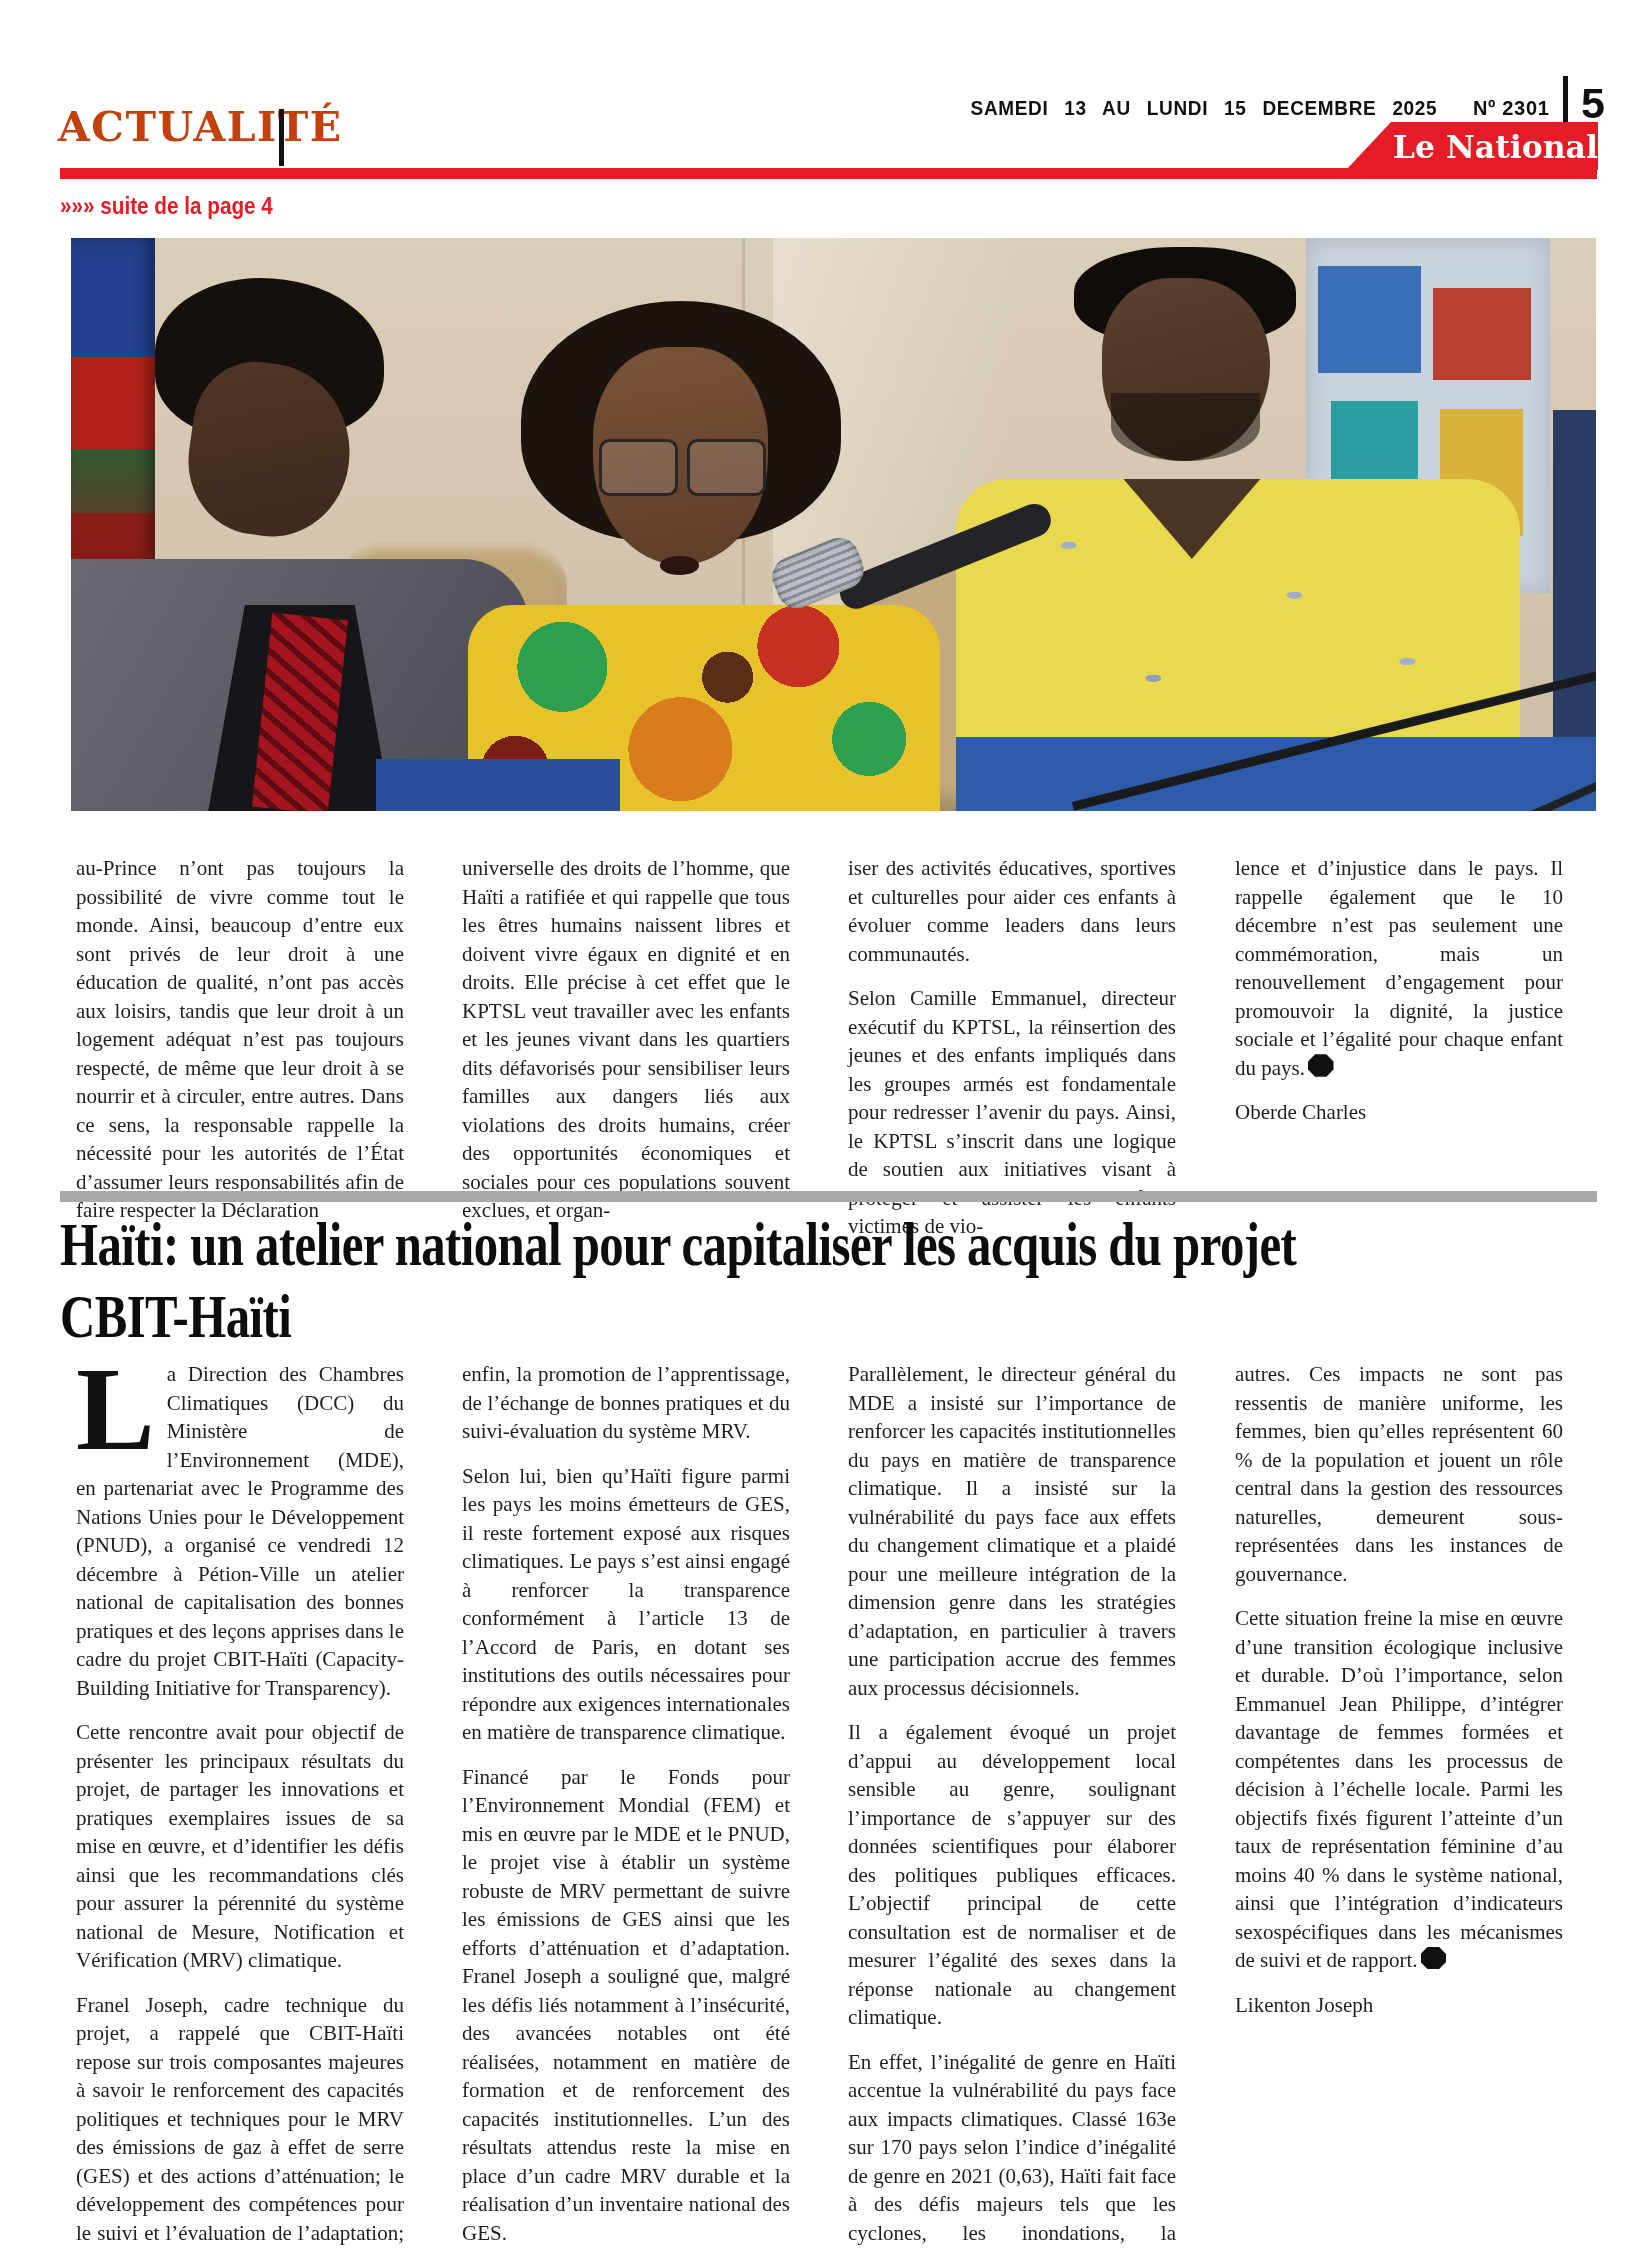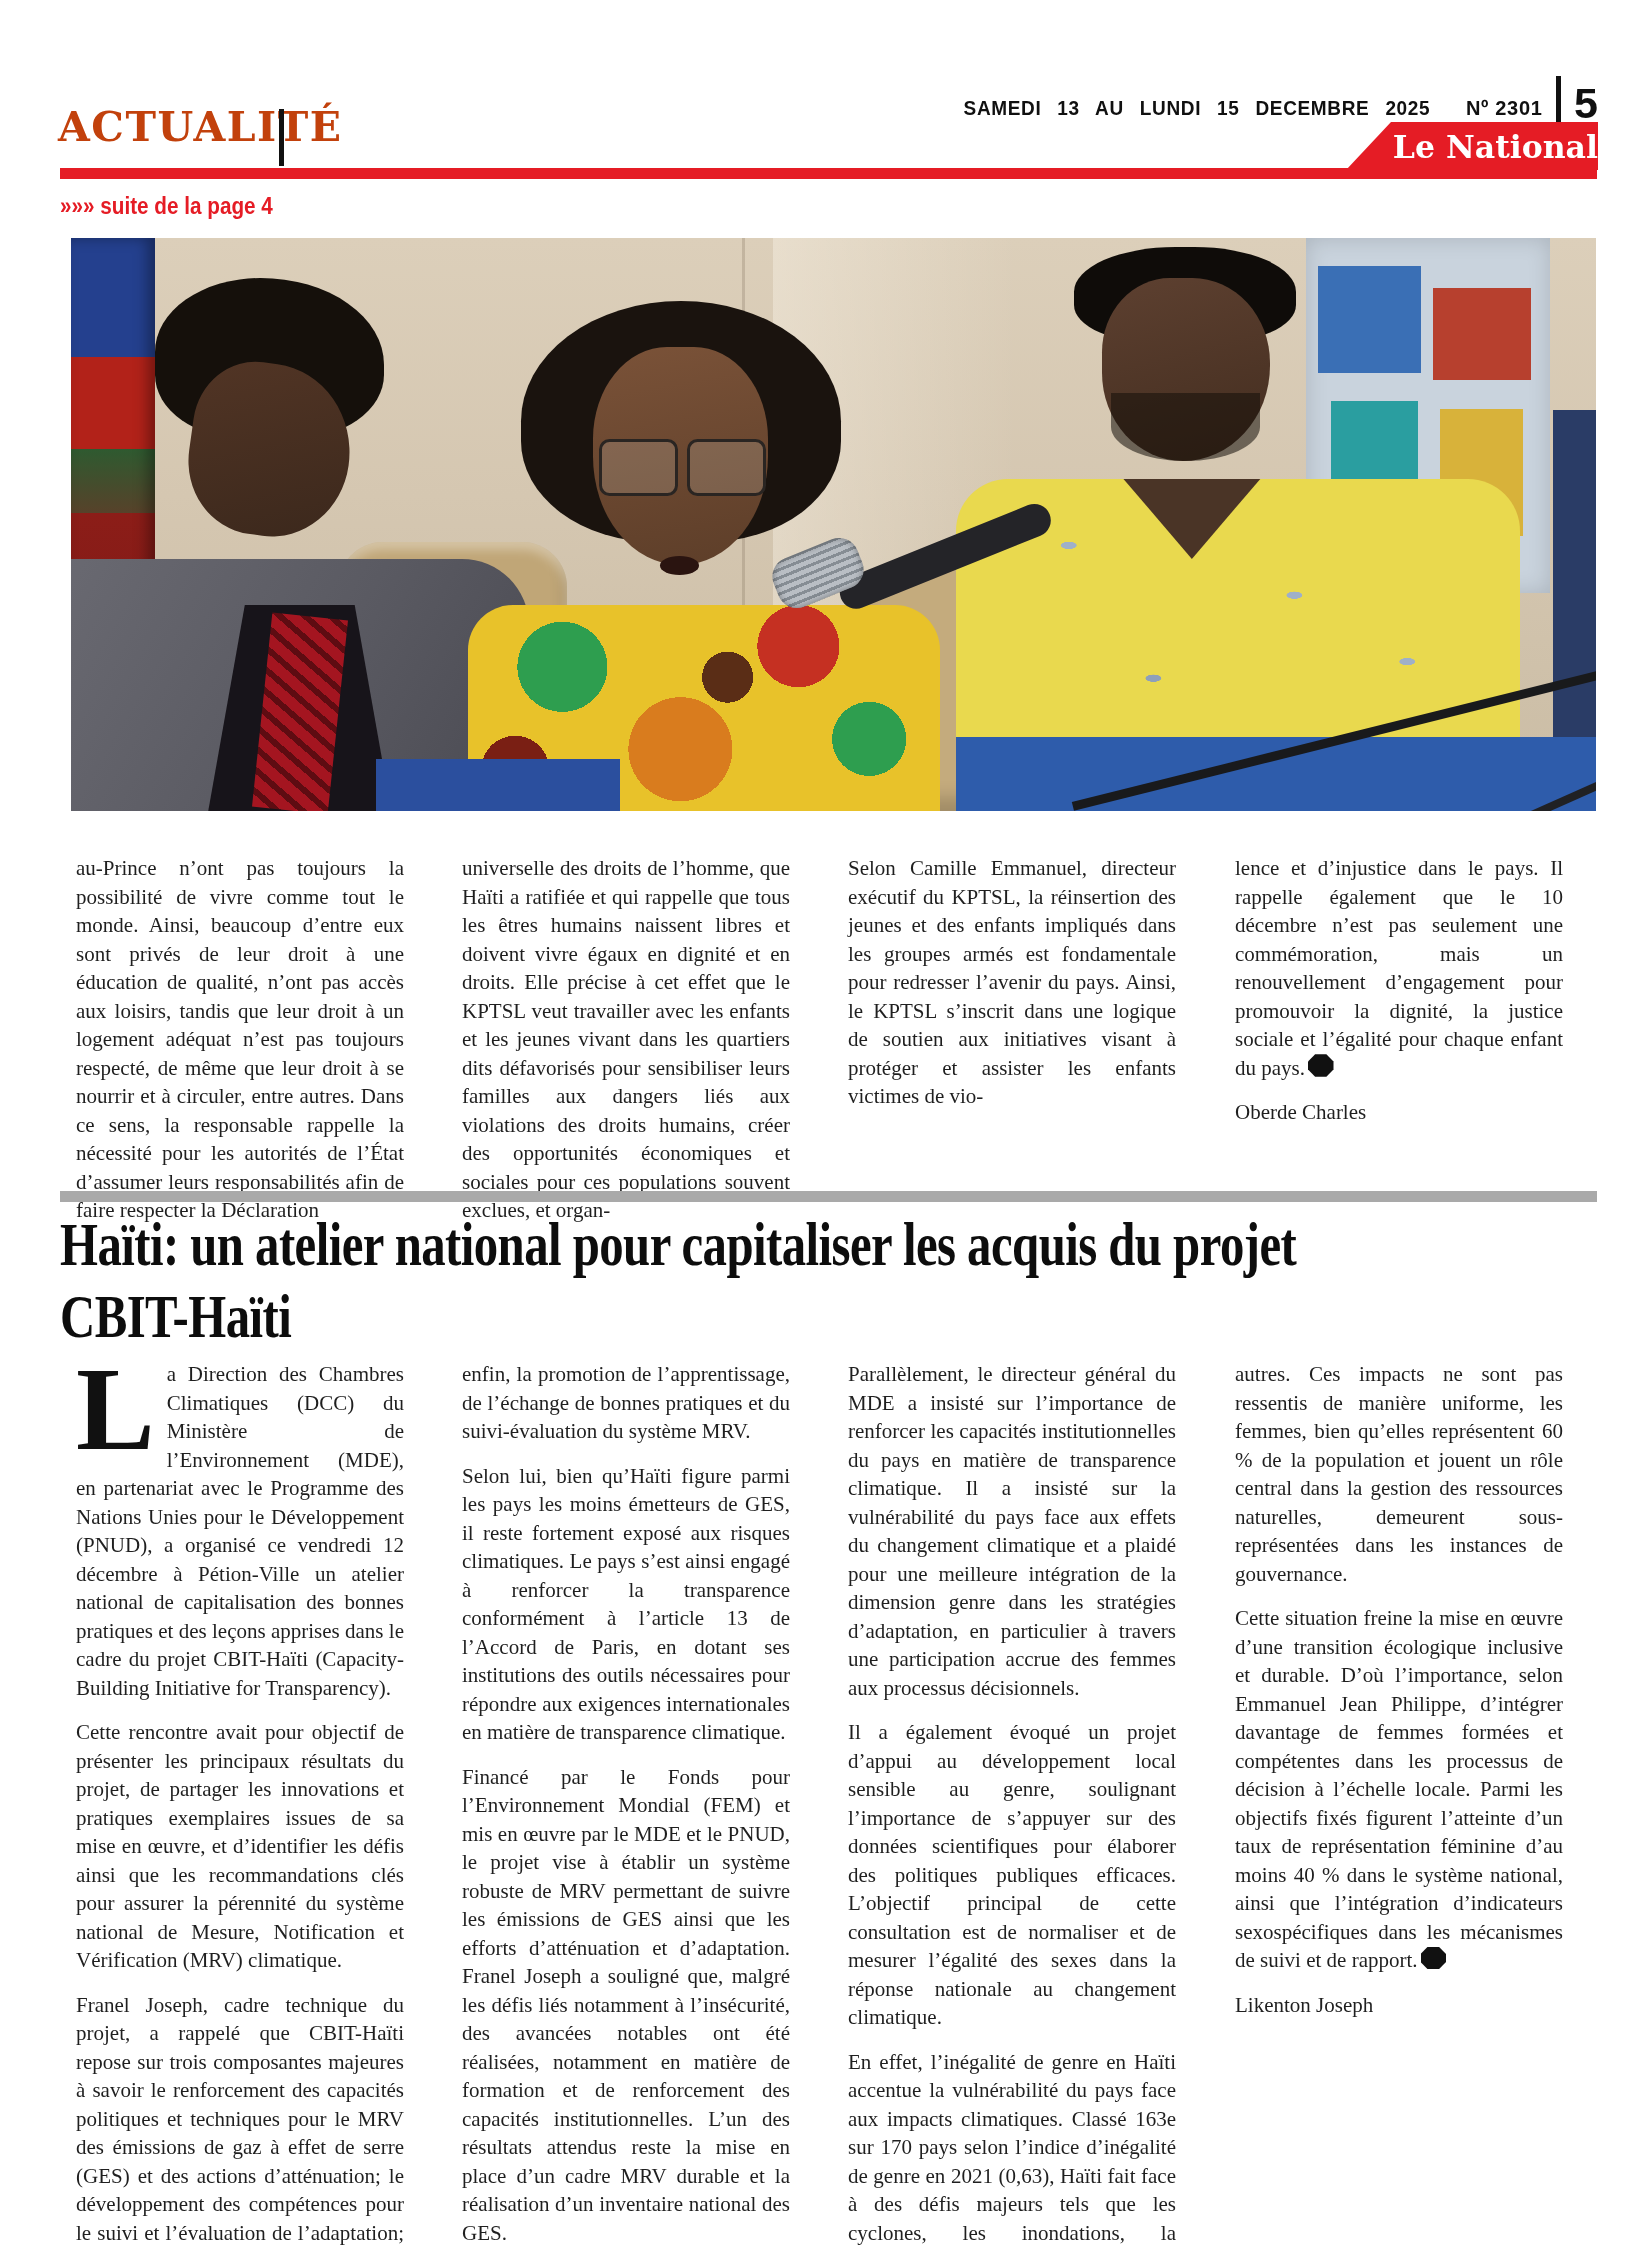--- a/index.html
+++ b/index.html
@@ -1,20 +1,20 @@
 <!DOCTYPE html>
 <html style="font-size:12px"><head>
 <meta charset="utf-8">
 <style>
   html,body{margin:0;padding:0;background:#ffffff;}
   #page{position:relative;width:1650px;height:2250px;background:#ffffff;overflow:hidden;
         font-family:"Liberation Serif",serif;color:#1f1f1f;}
 
   
-  .dateline{position:absolute;top:76px;right:52px;display:flex;align-items:flex-end;gap:13.5px;
+  .dateline{position:absolute;top:76px;right:45px;display:flex;align-items:flex-end;gap:13.5px;
             font-family:"Liberation Sans",sans-serif;font-weight:700;color:#101010;}
   .dateline .date{font-size:20px;letter-spacing:0.7px;word-spacing:10.5px;transform:scaleX(.95);transform-origin:right bottom;padding-bottom:4.5px;}
   .dateline .issue{font-size:20px;letter-spacing:0.7px;padding-bottom:4.5px;margin-left:22.5px;}
   .pagebar{width:4.5px;height:48px;background:#111;}
   .pagenum{font-size:43px;line-height:.9;padding-bottom:1.5px;}
 
   .section-title{position:absolute;left:58px;top:103px;font-family:"DejaVu Serif",serif;
                  font-weight:700;font-size:41px;letter-spacing:1.5px;color:#c2410c;}
   .section-divider{position:absolute;left:279px;top:109px;width:4.5px;height:57px;background:#111;}
 
@@ -176,20 +176,21 @@
   </div>
 
   <div class="art1">
     <div class="col c1">
       <p>au-Prince n’ont pas toujours la possibilité de vivre comme tout le monde. Ainsi, beaucoup d’entre eux sont privés de leur droit à une éducation de qualité, n’ont pas accès aux loisirs, tandis que leur droit à un logement adéquat n’est pas toujours respecté, de même que leur droit à se nourrir et à circuler, entre autres. Dans ce sens, la responsable rappelle la nécessité pour les autorités de l’État d’assumer leurs responsabilités afin de faire respecter la Déclaration</p>
     </div>
     <div class="col c2">
       <p>universelle des droits de l’homme, que Haïti a ratifiée et qui rappelle que tous les êtres humains naissent libres et doivent vivre égaux en dignité et en droits. Elle précise à cet effet que le KPTSL veut travailler avec les enfants et les jeunes vivant dans les quartiers dits défavorisés pour sensibiliser leurs familles aux dangers liés aux violations des droits humains, créer des opportunités économiques et sociales pour ces populations souvent exclues, et organ-</p>
     </div>
     <div class="col c3">
+      <p>iser des activités éducatives, sportives et culturelles pour aider ces enfants à évoluer comme leaders dans leurs communautés.</p>
       <p>Selon Camille Emmanuel, directeur exécutif du KPTSL, la réinsertion des jeunes et des enfants impliqués dans les groupes armés est fondamentale pour redresser l’avenir du pays. Ainsi, le KPTSL s’inscrit dans une logique de soutien aux initiatives visant à protéger et assister les enfants victimes de vio-</p>
     </div>
     <div class="col c4">
       <p><span>lence et d’injustice dans le pays. Il rappelle également que le 10 décembre n’est pas seulement une commémoration, mais un renouvellement d’engagement pour promouvoir la dignité, la justice sociale et l’égalité pour chaque enfant du pays.</span><span class="octagon"></span></p>
       <p class="signature">Oberde Charles</p>
     </div>
   </div>
 
   <div class="gray-divider"></div>
 

